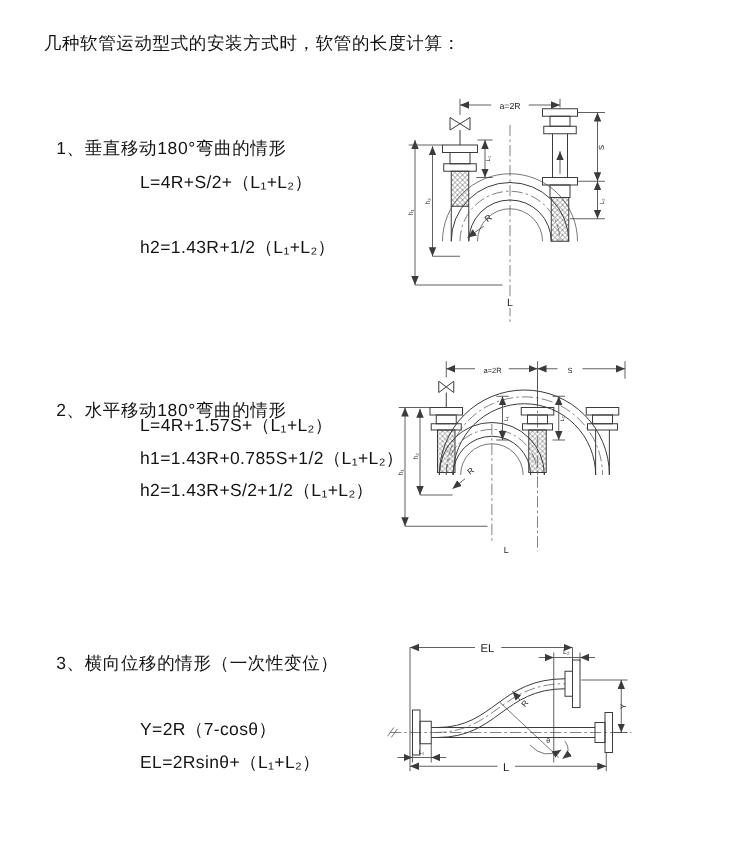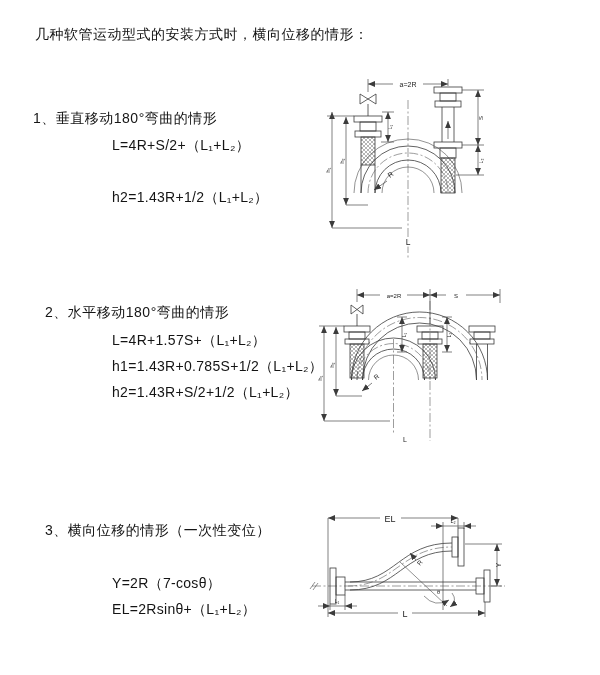--- a/index.html
+++ b/index.html
@@ -13,27 +13,27 @@
   .geo{stroke:#3b3b3b;stroke-width:.8;fill:none;}
   .geo-thin{stroke:#4a4a4a;stroke-width:.6;fill:none;}
   .dim{stroke:#4a4a4a;stroke-width:.7;fill:none;}
   .cl{stroke:#5a5a5a;stroke-width:.6;fill:none;stroke-dasharray:9 2.5 2 2.5;}
 </style>
 </head>
 <body>
 
 <div class="page">
 
-  <div class="title">几种软管运动型式的安装方式时，横向位移的情形：</div>
-
-  <div class="sec-heading" style="left:33px;top:110px">1、垂直移动180°弯曲的情形</div>
+  <div class="title">几种软管运动型式的安装方式时，软管的长度计算：</div>
+
+  <div class="sec-heading" style="left:45px;top:110px">1、垂直移动180°弯曲的情形</div>
   <div class="formula" style="left:76px;top:137px">L=4R+S/2+（L₁+L₂）</div>
   <div class="formula" style="left:76px;top:189px">h2=1.43R+1/2（L₁+L₂）</div>
 
-  <div class="sec-heading" style="left:45px;top:304px">2、水平移动180°弯曲的情形</div>
+  <div class="sec-heading" style="left:45px;top:320px">2、水平移动180°弯曲的情形</div>
   <div class="formula" style="left:76px;top:332px">L=4R+1.57S+（L₁+L₂）</div>
   <div class="formula" style="left:76px;top:358px">h1=1.43R+0.785S+1/2（L₁+L₂）</div>
   <div class="formula" style="left:76px;top:384px">h2=1.43R+S/2+1/2（L₁+L₂）</div>
 
   <div class="sec-heading" style="left:45px;top:522px">3、横向位移的情形（一次性变位）</div>
   <div class="formula" style="left:76px;top:575px">Y=2R（7-cosθ）</div>
   <div class="formula" style="left:76px;top:601px">EL=2Rsinθ+（L₁+L₂）</div>
 
   <svg style="left:310px;top:68px" width="290" height="195" viewBox="0 0 290 195">
     <defs>

